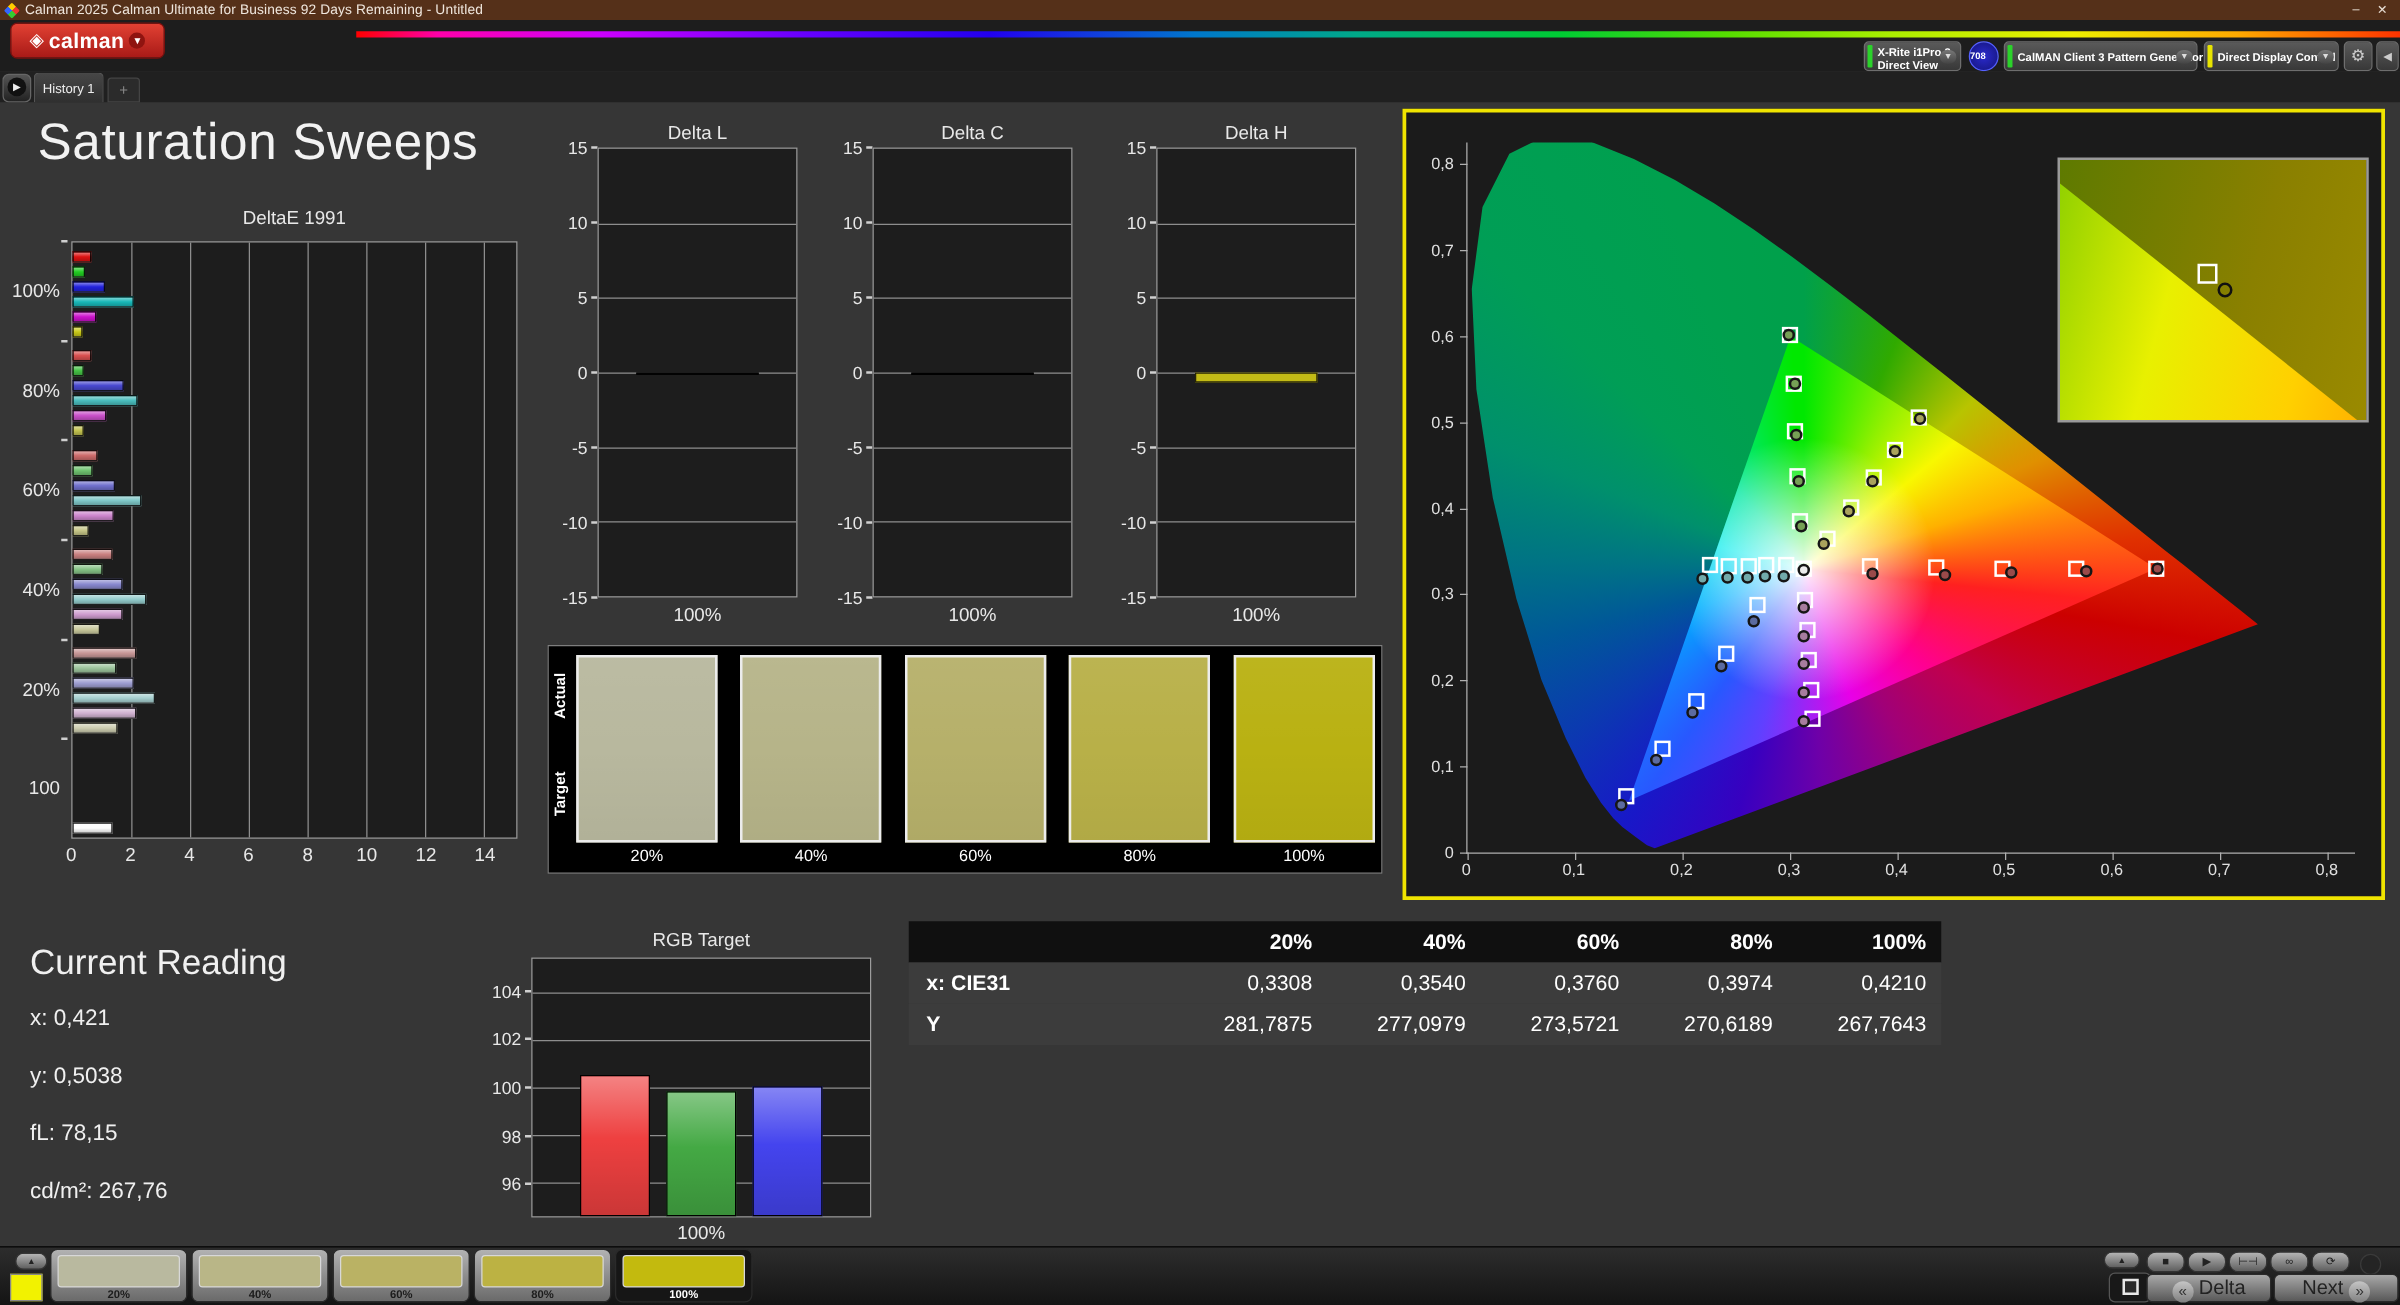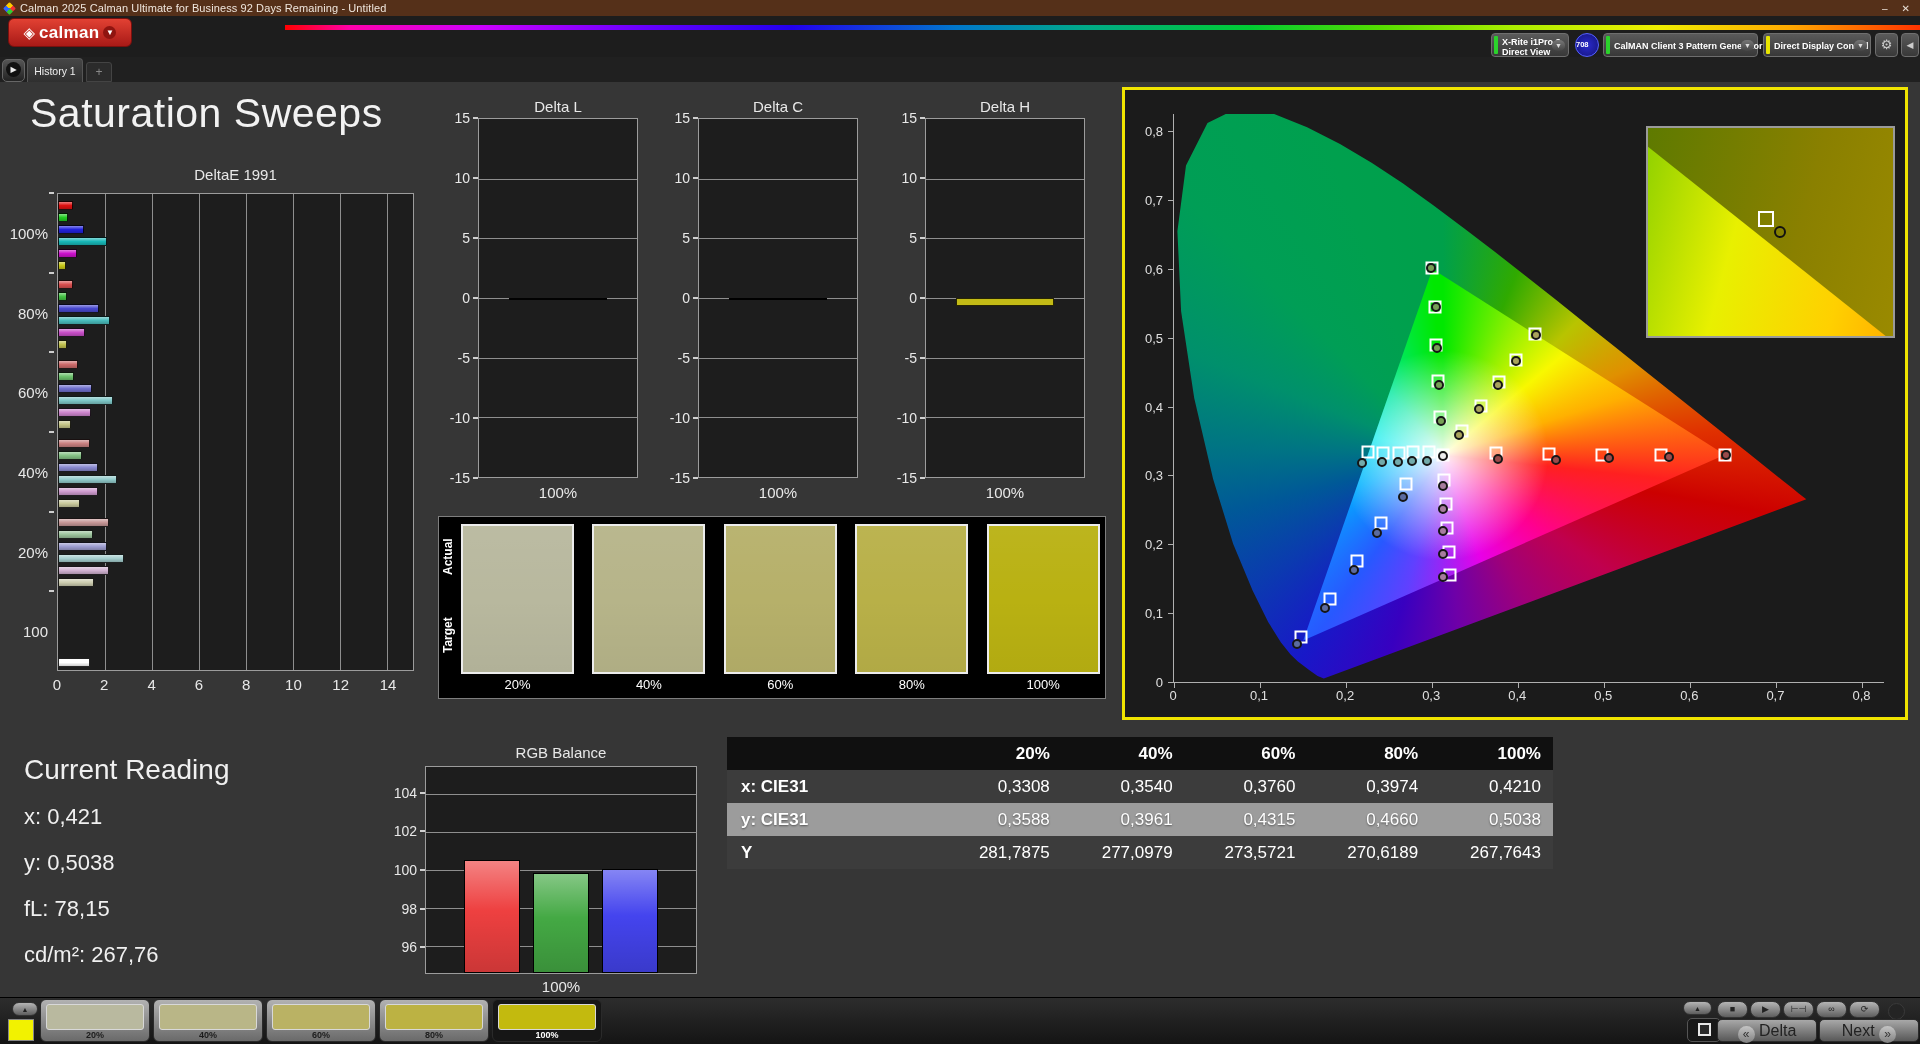--- a/index.html
+++ b/index.html
@@ -82,21 +82,21 @@
   .mmark{position:absolute;width:10px;height:10px;border:2px solid #161616;border-radius:50%;box-sizing:border-box;transform:translate(-50%,-50%);}
   .cieinset{position:absolute;left:521px;top:36px;width:249px;height:212px;border:2px solid #9a9a9a;box-sizing:border-box;
     background:linear-gradient(105deg,#8ed000 0%,#e8f000 38%,#ffd000 78%,#ffb000 100%);}
   .cieinset-dark{position:absolute;left:0;top:0;right:0;bottom:0;
     clip-path:polygon(0 9%,0 0,100% 0,100% 100%,97% 100%);
     background:linear-gradient(105deg,#5e7a00 0%,#8a8000 60%,#9a8a00 100%);}
   .inset-sq{position:absolute;left:45%;top:40%;width:16px;height:16px;border:2px solid #fff;box-sizing:border-box;}
   .inset-ci{position:absolute;left:51.5%;top:47%;width:12px;height:12px;border:2px solid #111;border-radius:50%;box-sizing:border-box;}
   
   .cr-title{position:absolute;left:24px;top:672px;font-size:28px;font-weight:300;color:#f0f0f0;}
-  .cr-line{position:absolute;left:24px;font-size:22px;font-weight:300;color:#f0f0f0;}
+  .cr-line{position:absolute;left:24px;font-size:18px;font-weight:300;color:#f0f0f0;}
   
   .rtable{position:absolute;left:727px;top:655px;width:826px;height:231px;font-size:17px;}
   .trow{display:flex;height:33px;line-height:33px;}
   .trow.thead{background:#101010;font-weight:bold;}
   .trow.dark{background:#3c3c3c;}
   .trow.light{background:#9c9c9c;text-shadow:0 1px 2px rgba(0,0,0,.45);}
   .tcell{box-sizing:border-box;color:#fff;}
   .tcell.lab{width:212px;padding-left:14px;font-weight:bold;text-align:left;}
   .tcell.num{width:122.8px;padding-right:12px;text-align:right;}
   
@@ -466,21 +466,21 @@
         <div class="inset-ci"></div>
       </div>
     </div>
 
     <div class="cr-title">Current Reading</div>
     <div class="cr-line" style="top:722px;">x: 0,421</div>
     <div class="cr-line" style="top:768px;">y: 0,5038</div>
     <div class="cr-line" style="top:814px;">fL: 78,15</div>
     <div class="cr-line" style="top:860px;">cd/m²: 267,76</div>
 
-    <div class="ctitle" style="left:425px;top:662px;width:272px;">RGB Balance</div>
+    <div class="ctitle" style="left:425px;top:662px;width:272px;">RGB Target</div>
     <div style="position:absolute;left:381px;top:684px;width:44px;height:208px;">
         <div class="yticklab" style="top: 12.963%;">104</div>
         <div class="ytickmark" style="top: 12.963%;"></div>
         <div class="yticklab" style="top: 31.4815%;">102</div>
         <div class="ytickmark" style="top: 31.4815%;"></div>
         <div class="yticklab" style="top: 50%;">100</div>
         <div class="ytickmark" style="top: 50%;"></div>
         <div class="yticklab" style="top: 68.5185%;">98</div>
         <div class="ytickmark" style="top: 68.5185%;"></div>
         <div class="yticklab" style="top: 87.037%;">96</div>
@@ -508,28 +508,20 @@
           <div class="tcell num">100%</div>
         </div>
         <div class="trow dark">
           <div class="tcell lab">x: CIE31</div>
           <div class="tcell num">0,3308</div>
           <div class="tcell num">0,3540</div>
           <div class="tcell num">0,3760</div>
           <div class="tcell num">0,3974</div>
           <div class="tcell num">0,4210</div>
         </div>
-        <div class="trow light">
-          <div class="tcell lab">y: CIE31</div>
-          <div class="tcell num">0,3588</div>
-          <div class="tcell num">0,3961</div>
-          <div class="tcell num">0,4315</div>
-          <div class="tcell num">0,4660</div>
-          <div class="tcell num">0,5038</div>
-        </div>
         <div class="trow dark">
           <div class="tcell lab">Y</div>
           <div class="tcell num">281,7875</div>
           <div class="tcell num">277,0979</div>
           <div class="tcell num">273,5721</div>
           <div class="tcell num">270,6189</div>
           <div class="tcell num">267,7643</div>
         </div>
       </div>
   </div>

